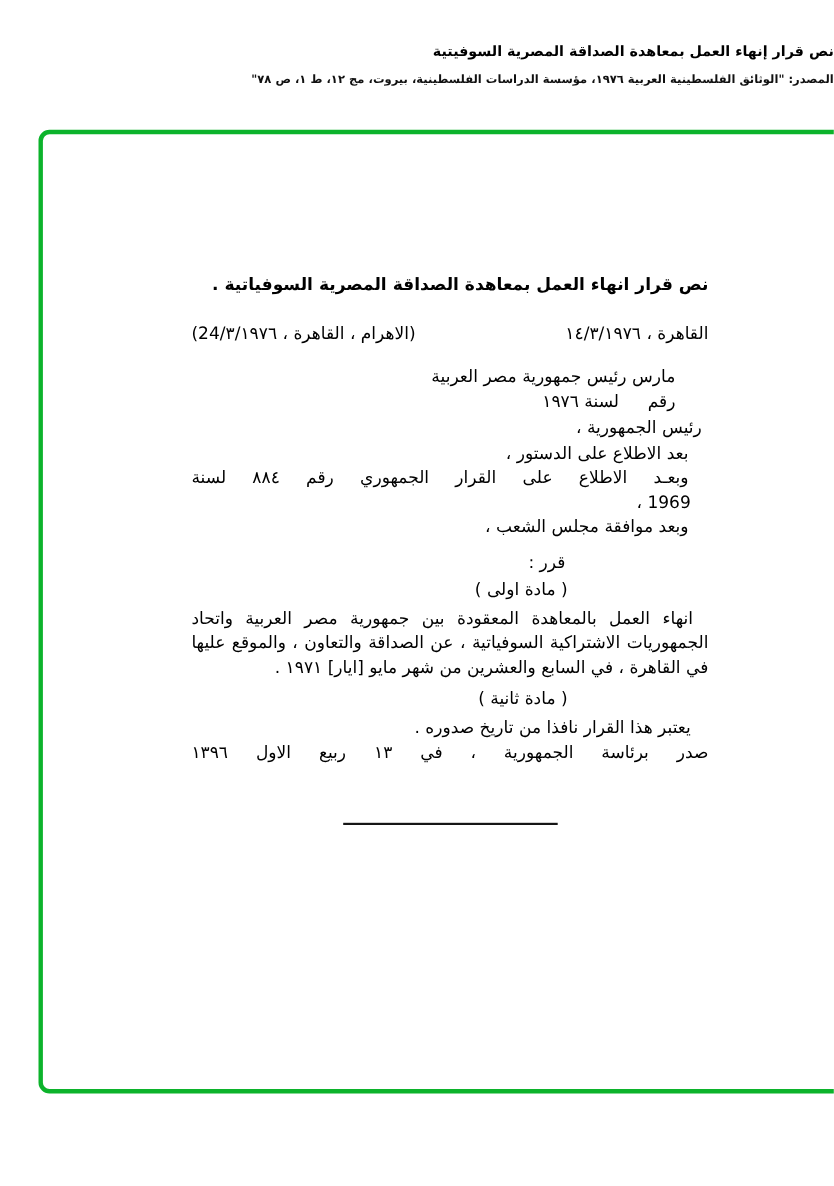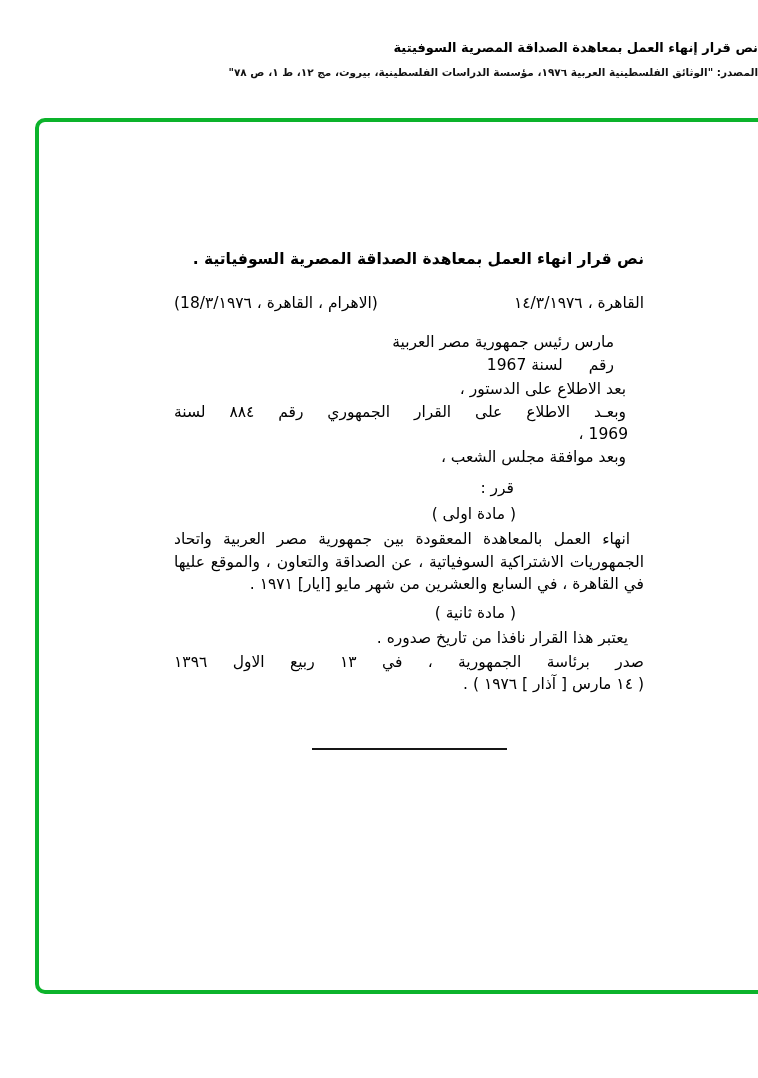--- a/index.html
+++ b/index.html
@@ -70,44 +70,44 @@
     <div class="source-line">المصدر:  "الوثائق الفلسطينية العربية ١٩٧٦، مؤسسة الدراسات الفلسطينية، بيروت، مج ١٢، ط ١، ص ٧٨"</div>
   </header>
 
   <section class="doc-frame">
     <article class="doc">
 
       <h1 class="doc-title">نص قرار انهاء العمل بمعاهدة الصداقة المصرية السوفياتية .</h1>
 
       <div class="dateline">
         <span>القاهرة ، ١٤/٣/١٩٧٦</span>
-        <span>(الاهرام ، القاهرة ، 18/٣/١٩٧٦)</span>
+        <span>(الاهرام ، القاهرة ، 24/٣/١٩٧٦)</span>
       </div>
 
       <div class="decree-head">مارس رئيس جمهورية مصر العربية</div>
       <div class="decree-num">
         <span>رقم</span>
-        <span>لسنة 1967</span>
+        <span>لسنة ١٩٧٦</span>
       </div>
 
 
+      <div class="authority">رئيس الجمهورية ،</div>
       <div class="recital">بعد الاطلاع على الدستور ،</div>
       <div class="recital stretch">وبعـد الاطلاع على القرار الجمهوري رقم ٨٨٤ لسنة</div>
       <div class="recital-cont">1969 ،</div>
       <div class="recital">وبعد موافقة مجلس الشعب ،</div>
 
       <div class="decision">قرر :</div>
 
       <div class="article-heading">( مادة اولى )</div>
       <p class="article-body">انهاء العمل بالمعاهدة المعقودة بين جمهورية مصر العربية واتحاد الجمهوريات الاشتراكية السوفياتية ، عن الصداقة والتعاون ، والموقع عليها في القاهرة ، في السابع والعشرين من شهر مايو [ايار] ١٩٧١ .</p>
 
       <div class="article-heading mt5">( مادة ثانية )</div>
       <div class="single-indent">يعتبر هذا القرار نافذا من تاريخ صدوره .</div>
 
       <div class="sig-1">صدر برئاسة الجمهورية ، في ١٣ ربيع الاول ١٣٩٦</div>
-      <div class="sig-2">( ١٤ مارس [ آذار ] ١٩٧٦ ) .</div>
 
       <div class="divider"></div>
 
     </article>
   </section>
 
 </div>
 
 </body></html>

